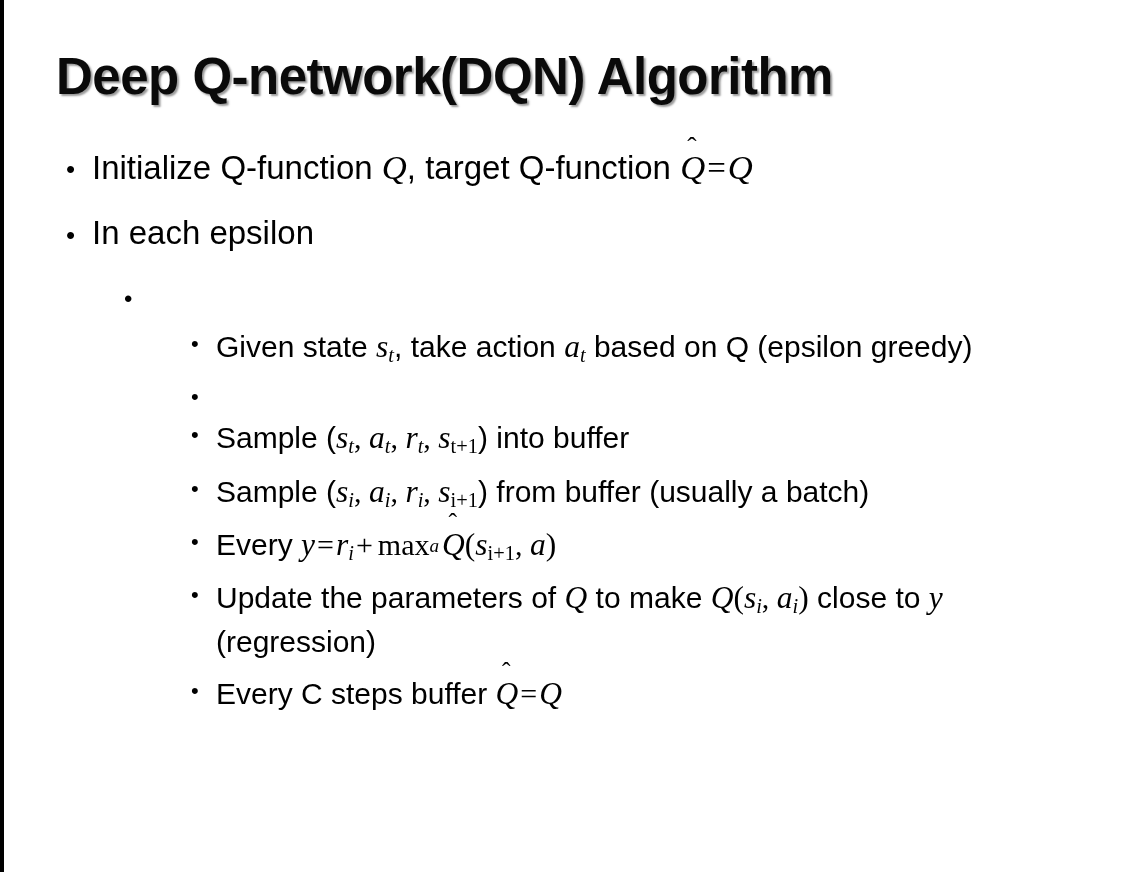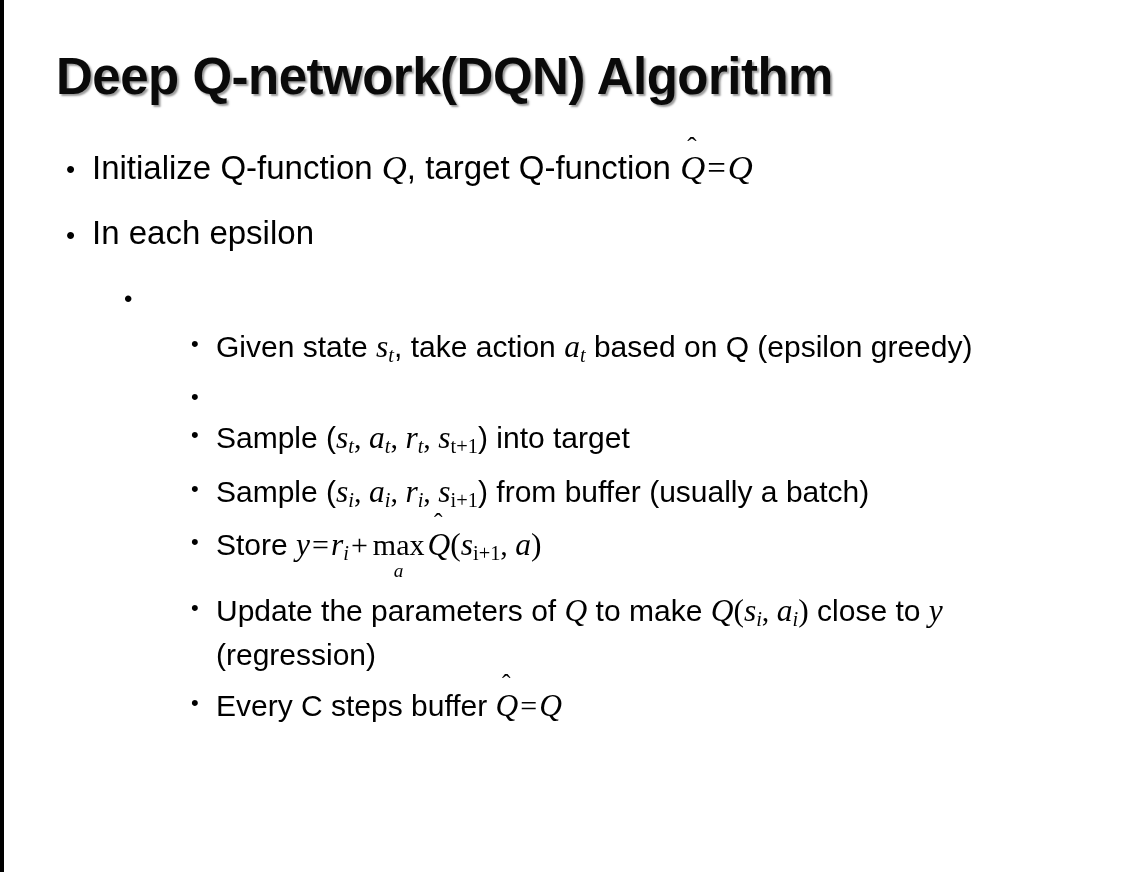--- a/index.html
+++ b/index.html
@@ -151,21 +151,20 @@
     top: -0.52em;
     transform: translateX(-58%);
     font-family: "Liberation Serif", "DejaVu Serif", serif;
     font-style: normal;
     font-size: 0.85em;
     line-height: 1;
   }
   
   .limitop {
     display: inline-flex;
-    flex-direction: column;
     align-items: center;
     vertical-align: baseline;
     line-height: 1;
     margin: 0 3px;
     position: relative;
     top: 0;
   }
   .limitop .op {
     font-family: "Liberation Serif", "DejaVu Serif", serif;
     font-style: normal;
@@ -208,31 +207,31 @@
       <span class="bullet-mark">•</span>
       <span class="bullet-text"><span>Given state </span><span class="nowrapseg"><span class="mi">s</span><sub class="msub">t</sub></span><span>, take action </span><span class="nowrapseg"><span class="mi">a</span><sub class="msub">t</sub></span><span> based on Q (epsilon greedy)</span></span>
     </div>
 
     <div class="bullet-row lvl3">
       <span class="bullet-mark">•</span>
     </div>
 
     <div class="bullet-row lvl3">
       <span class="bullet-mark">•</span>
-      <span class="bullet-text nowrapseg"><span>Sample (</span><span class="mi">s</span><sub class="msub">t</sub><span class="mn">, </span><span class="mi">a</span><sub class="msub">t</sub><span class="mn">, </span><span class="mi">r</span><sub class="msub">t</sub><span class="mn">, </span><span class="mi">s</span><sub class="msub"><span class="up">t+1</span></sub><span>) into target</span></span>
+      <span class="bullet-text nowrapseg"><span>Sample (</span><span class="mi">s</span><sub class="msub">t</sub><span class="mn">, </span><span class="mi">a</span><sub class="msub">t</sub><span class="mn">, </span><span class="mi">r</span><sub class="msub">t</sub><span class="mn">, </span><span class="mi">s</span><sub class="msub"><span class="up">t+1</span></sub><span>) into buffer</span></span>
     </div>
 
     <div class="bullet-row lvl3">
       <span class="bullet-mark">•</span>
       <span class="bullet-text nowrapseg"><span>Sample (</span><span class="mi">s</span><sub class="msub">i</sub><span class="mn">, </span><span class="mi">a</span><sub class="msub">i</sub><span class="mn">, </span><span class="mi">r</span><sub class="msub">i</sub><span class="mn">, </span><span class="mi">s</span><sub class="msub"><span class="up">i+1</span></sub><span>) from buffer (usually a batch)</span></span>
     </div>
 
     <div class="bullet-row lvl3">
       <span class="bullet-mark">•</span>
-      <span class="bullet-text nowrapseg"><span>Store </span><span class="mi">y</span><span class="mo">=</span><span class="mi">r</span><sub class="msub">i</sub><span class="mo">+</span><span class="limitop">
+      <span class="bullet-text nowrapseg"><span>Every </span><span class="mi">y</span><span class="mo">=</span><span class="mi">r</span><sub class="msub">i</sub><span class="mo">+</span><span class="limitop">
             <span class="op">max</span>
             <span class="lim">a</span>
           </span><span class="hatwrap"><span class="hatmark">ˆ</span><span class="hatchar">Q</span></span><span class="mr">(</span><span class="mi">s</span><sub class="msub"><span class="up">i+1</span></sub><span class="mn">, </span><span class="mi">a</span><span class="mr">)</span></span>
     </div>
 
     <div class="bullet-row lvl3">
       <span class="bullet-mark">•</span>
       <span class="bullet-text"><span>Update the parameters of </span><span class="mi">Q</span><span> to make </span><span class="nowrapseg"><span class="mi">Q</span><span class="mr">(</span><span class="mi">s</span><sub class="msub">i</sub><span class="mn">, </span><span class="mi">a</span><sub class="msub">i</sub><span class="mr">)</span></span><span> close to </span><span class="mi">y</span><span> (regression)</span></span>
     </div>
 

